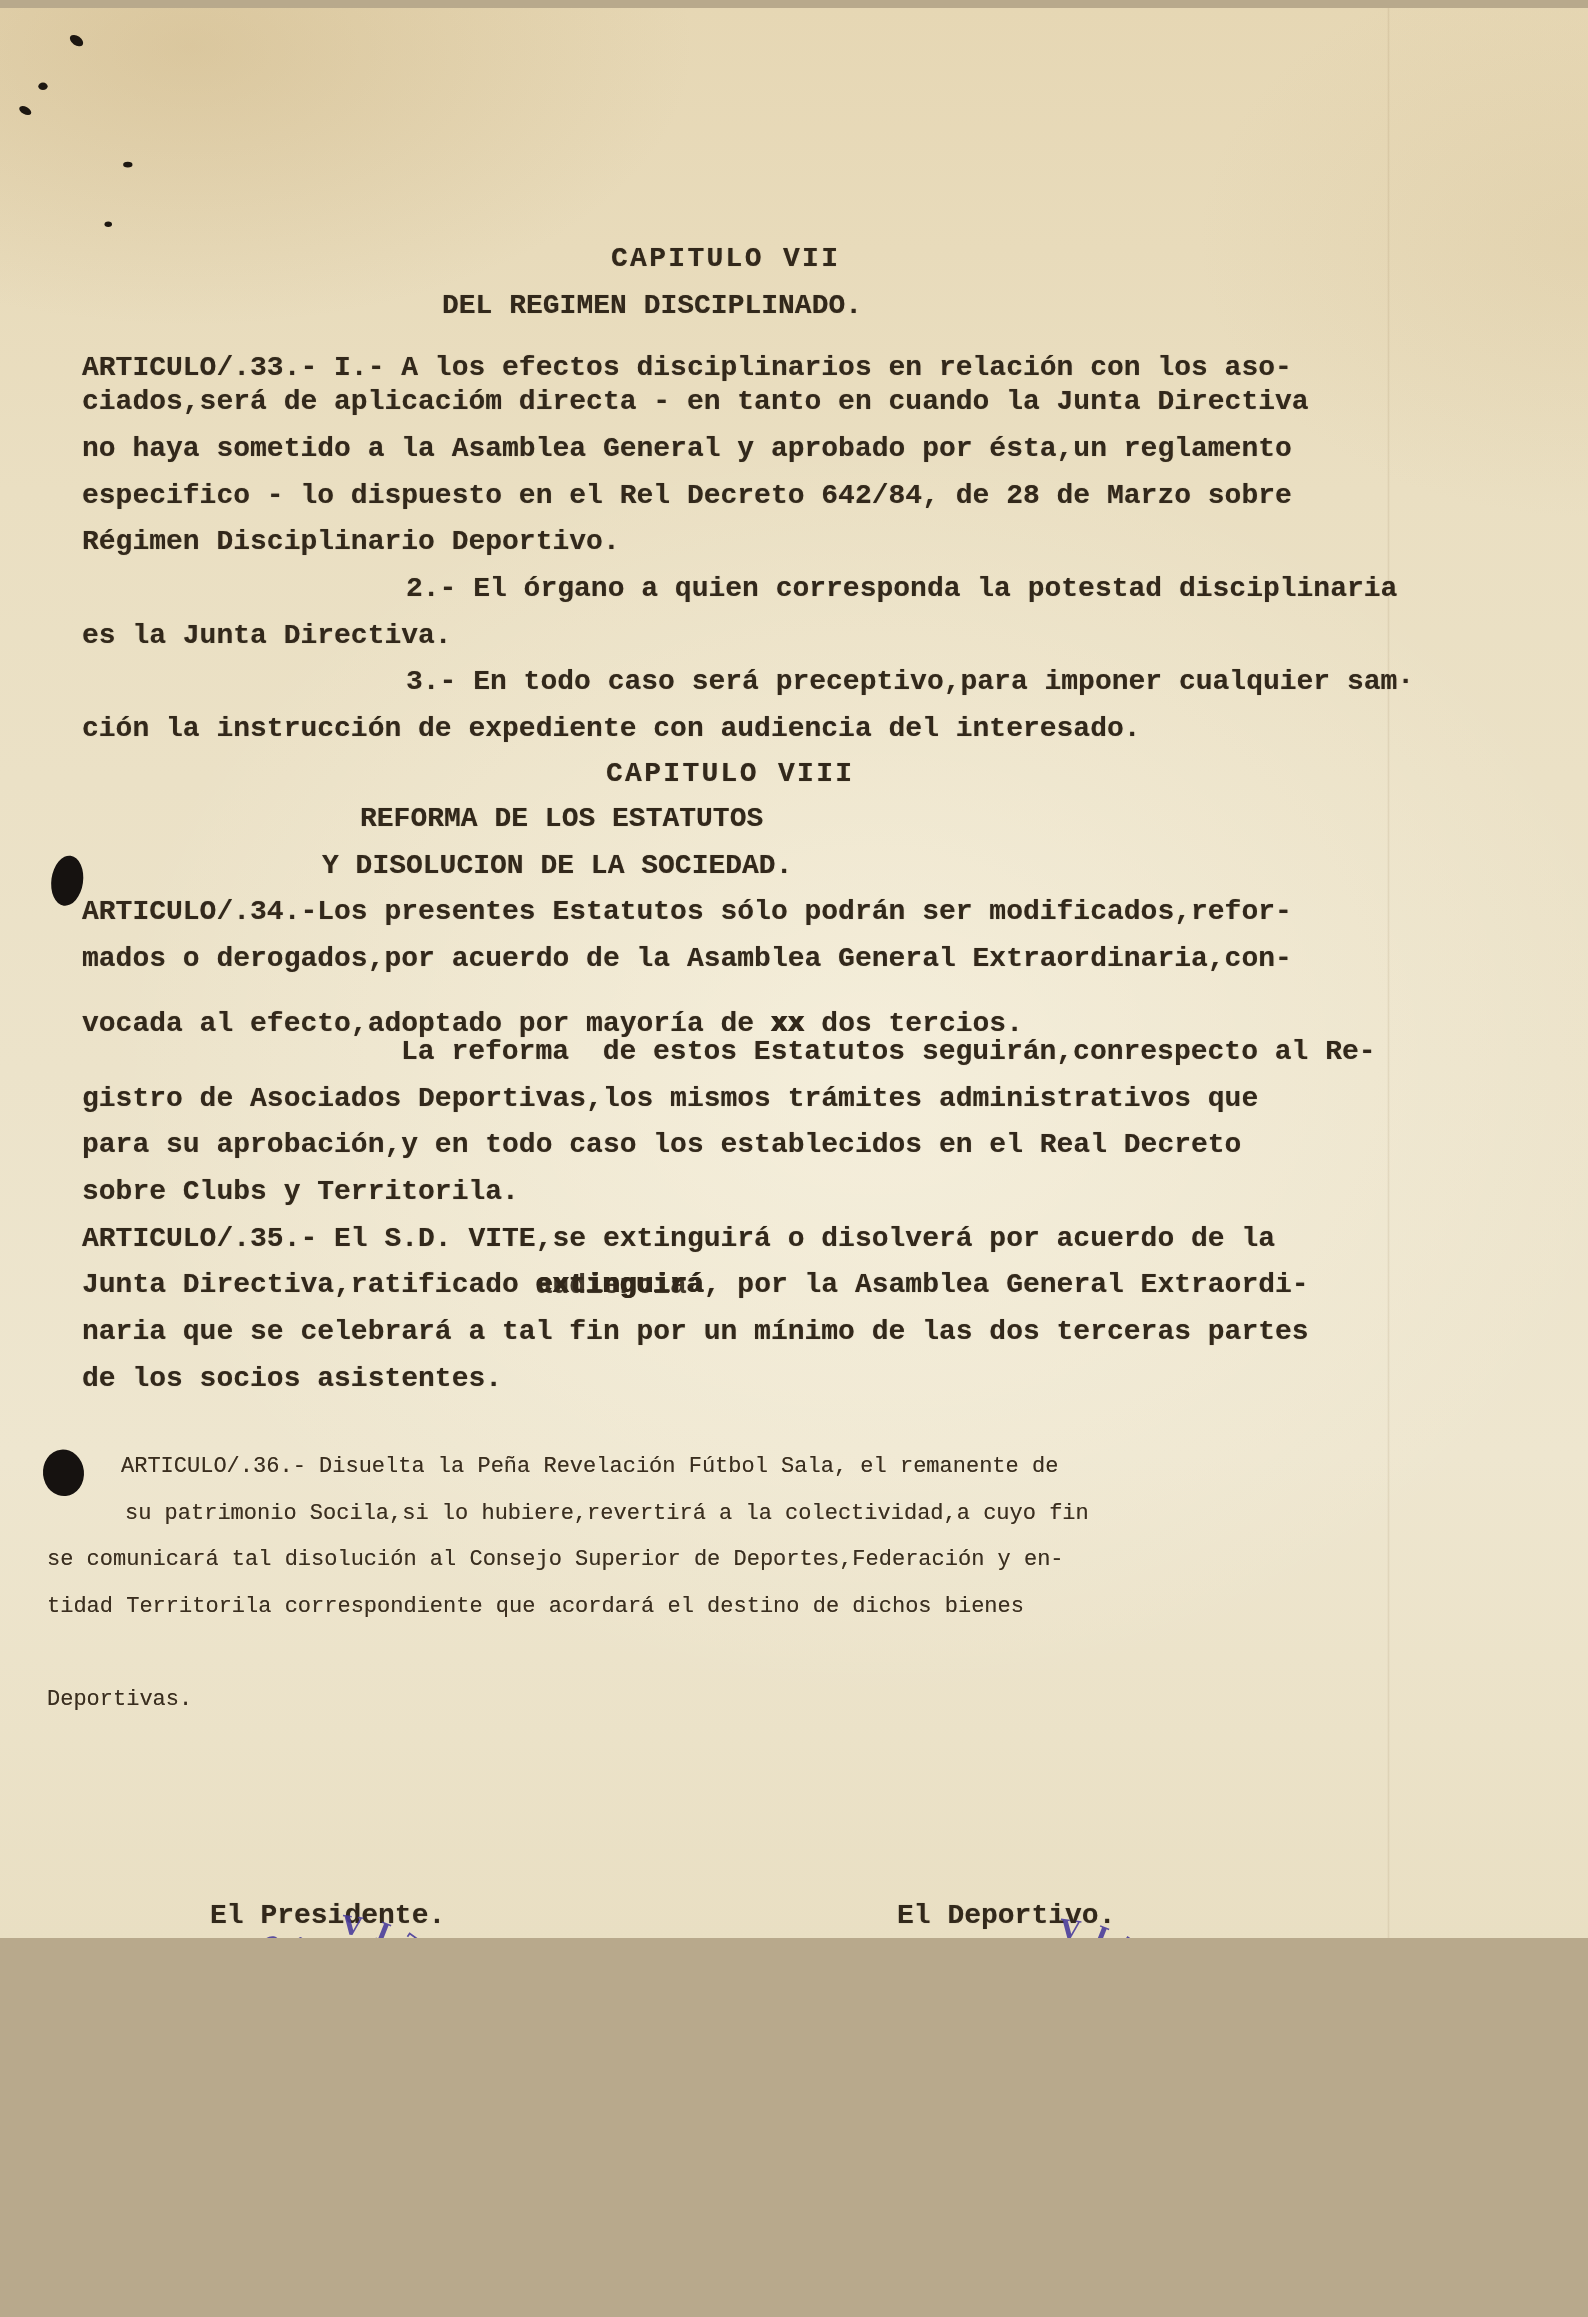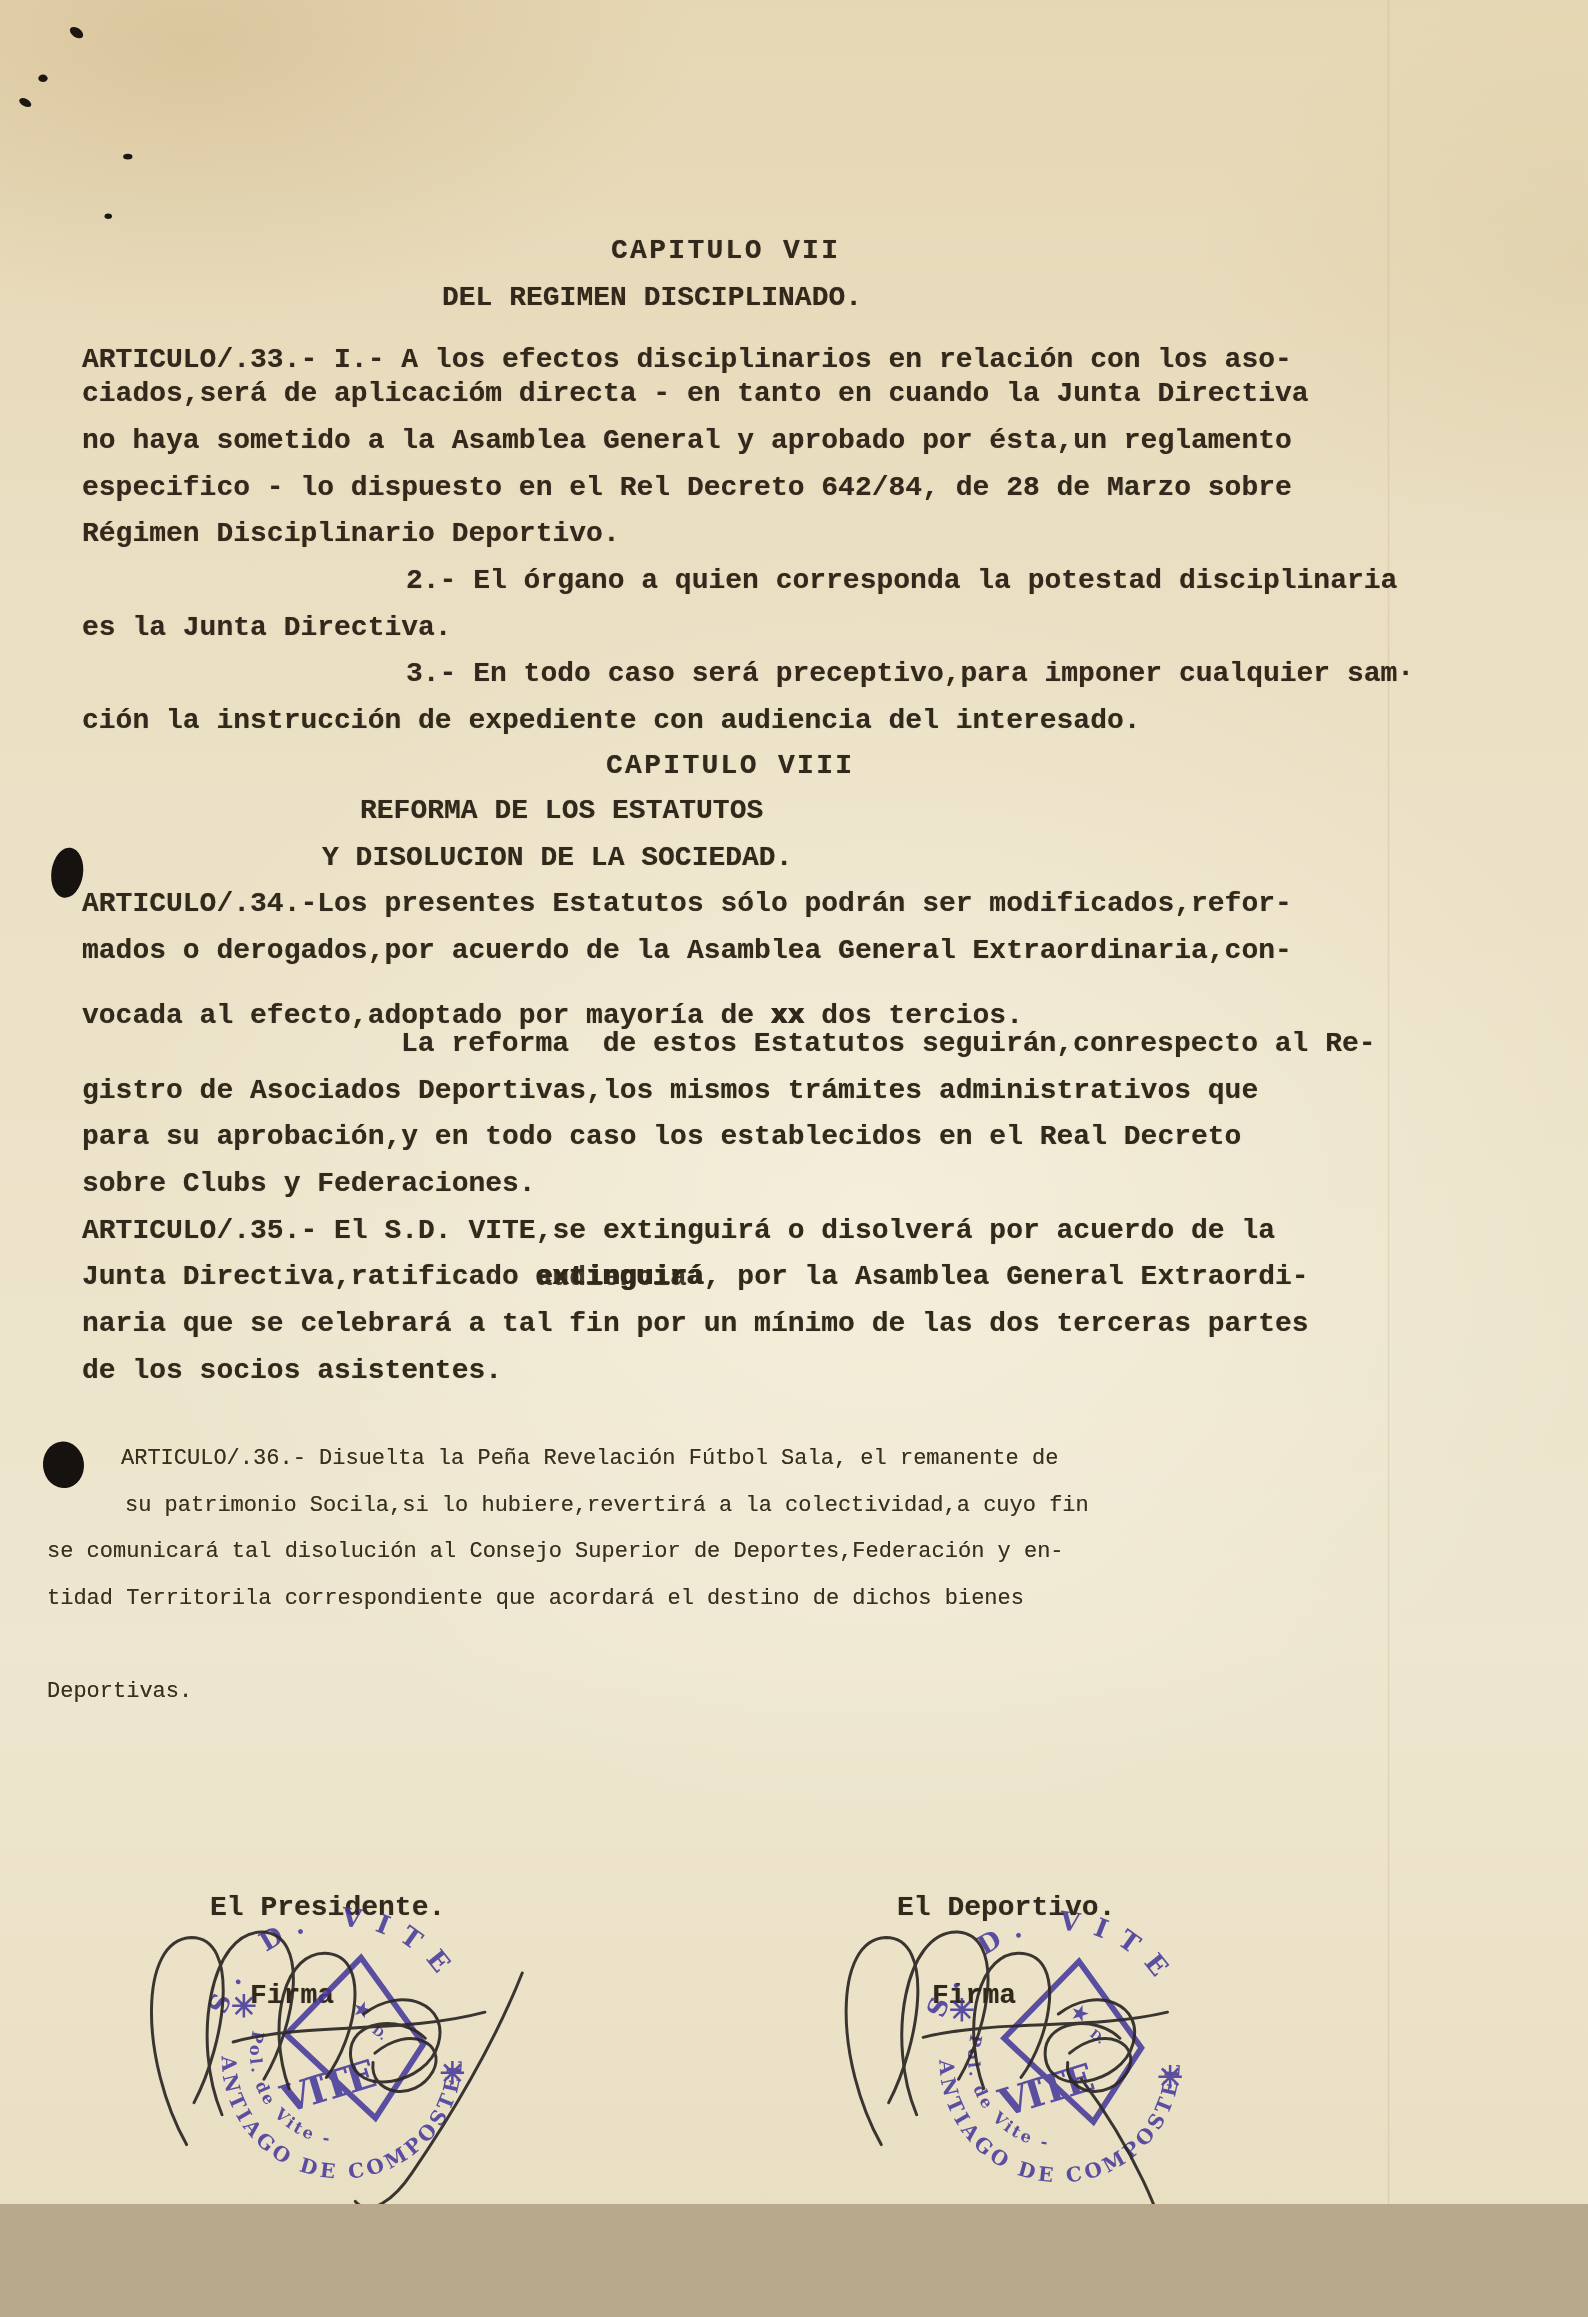--- a/index.html
+++ b/index.html
@@ -1,19 +1,19 @@
 <!DOCTYPE html>
 <html style="font-size:15px"><head>
 <meta charset="utf-8">
 <style>
   html,body{margin:0;padding:0;background:#b8a98c;}
   .page{
     position:relative;
-    width:1589px;height:2204px;
-    margin:0 auto;
+    width:1589px;height:1930px;
+    margin:8px auto;
     overflow:hidden;
     background:
       radial-gradient(ellipse 839px 466px at 12% 2%, rgba(190,160,105,0.30), rgba(190,160,105,0) 60%),
       radial-gradient(ellipse 1025px 839px at 55% 55%, rgba(255,252,240,0.45), rgba(255,252,240,0) 75%),
       radial-gradient(ellipse 653px 466px at 100% 12%, rgba(205,180,130,0.20), rgba(205,180,130,0) 60%),
       linear-gradient(180deg,#e6d7b4 0%, #eadfc2 25%, #ece3ca 55%, #eee6cf 75%, #e9dfc3 100%);
     font-family:"Liberation Mono","DejaVu Sans Mono",monospace;
   }
   .crease{position:absolute;top:0;bottom:0;width:2.8px;background:linear-gradient(90deg,rgba(130,105,70,0),rgba(130,105,70,0.12),rgba(130,105,70,0));}
   .tl{
@@ -57,21 +57,21 @@
   <div class="tl heading-wide" style="left:606px;top:750px">CAPITULO VIII</div>
   <div class="tl" style="left:360px;top:795px">REFORMA DE LOS ESTATUTOS</div>
   <div class="tl" style="left:322px;top:842px">Y DISOLUCION DE LA SOCIEDAD.</div>
 
   <div class="tl" style="left:82px;top:888px">ARTICULO/.34.-Los presentes Estatutos sólo podrán ser modificados,refor-</div>
   <div class="tl" style="left:82px;top:935px">mados o derogados,por acuerdo de la Asamblea General Extraordinaria,con-</div>
   <div class="tl" style="left:82px;top:1000px"><span>vocada al efecto,adoptado por mayoría de </span><span class="thick">xx</span><span> dos tercios.</span></div>
   <div class="tl" style="left:401px;top:1028px">La reforma  de estos Estatutos seguirán,conrespecto al Re-</div>
   <div class="tl" style="left:82px;top:1075px">gistro de Asociados Deportivas,los mismos trámites administrativos que</div>
   <div class="tl" style="left:82px;top:1121px">para su aprobación,y en todo caso los establecidos en el Real Decreto</div>
-  <div class="tl" style="left:82px;top:1168px">sobre Clubs y Federaciones.</div>
+  <div class="tl" style="left:82px;top:1168px">sobre Clubs y Territorila.</div>
 
   <div class="tl" style="left:82px;top:1215px">ARTICULO/.35.- El S.D. VITE,se extinguirá o disolverá por acuerdo de la</div>
   <div class="tl" style="left:82px;top:1261px"><span>Junta Directiva,ratificado </span><span class="ovwrap"><span class="thick">extinguirá</span><span class="ovx">audiencia</span></span><span>, por la Asamblea General Extraordi-</span></div>
   <div class="tl" style="left:82px;top:1308px">naria que se celebrará a tal fin por un mínimo de las dos terceras partes</div>
   <div class="tl" style="left:82px;top:1355px">de los socios asistentes.</div>
 
   <div class="tl art36" style="left:121px;top:1443px">ARTICULO/.36.- Disuelta la Peña Revelación Fútbol Sala, el remanente de</div>
   <div class="tl art36" style="left:125px;top:1490px">su patrimonio Socila,si lo hubiere,revertirá a la colectividad,a cuyo fin</div>
   <div class="tl art36" style="left:47px;top:1536px">se comunicará tal disolución al Consejo Superior de Deportes,Federación y en-</div>
   <div class="tl art36" style="left:47px;top:1583px">tidad Territorila correspondiente que acordará el destino de dichos bienes</div>

